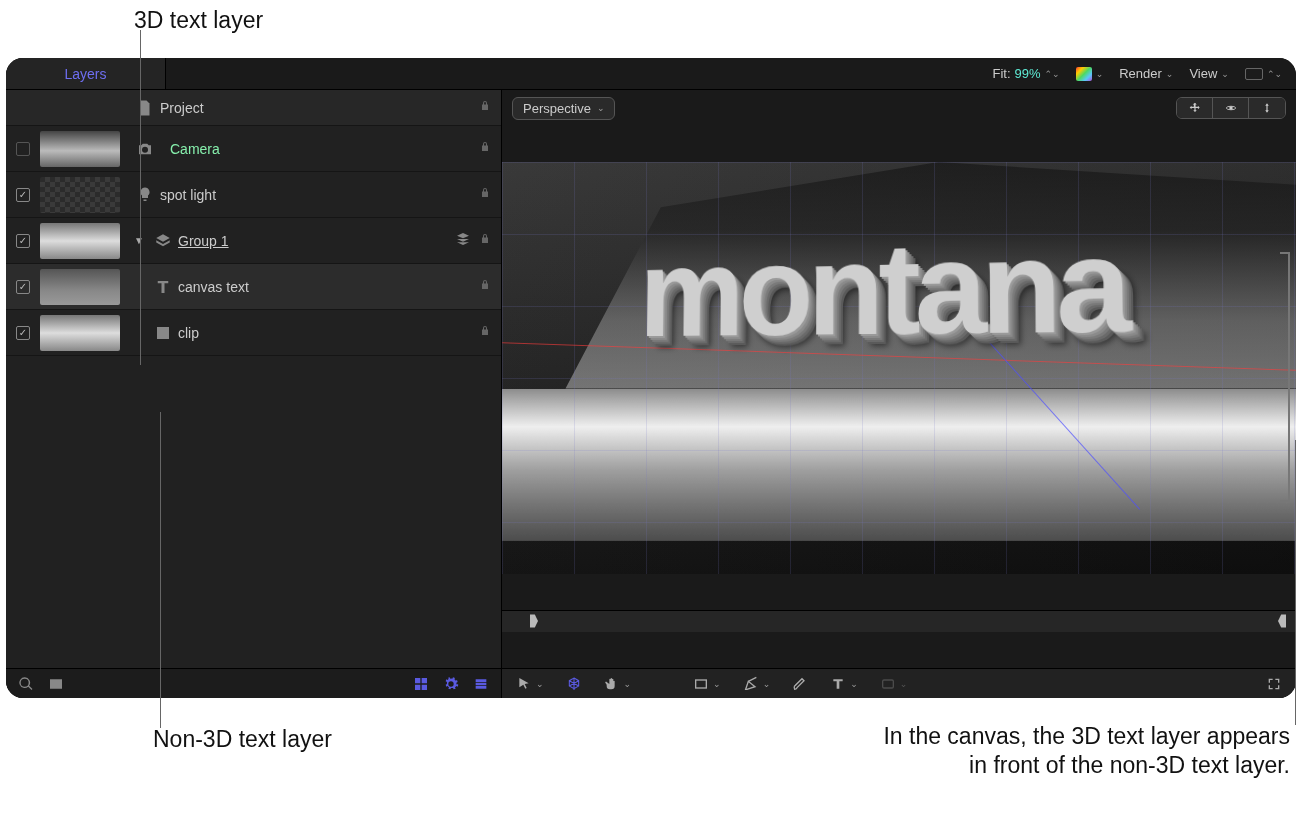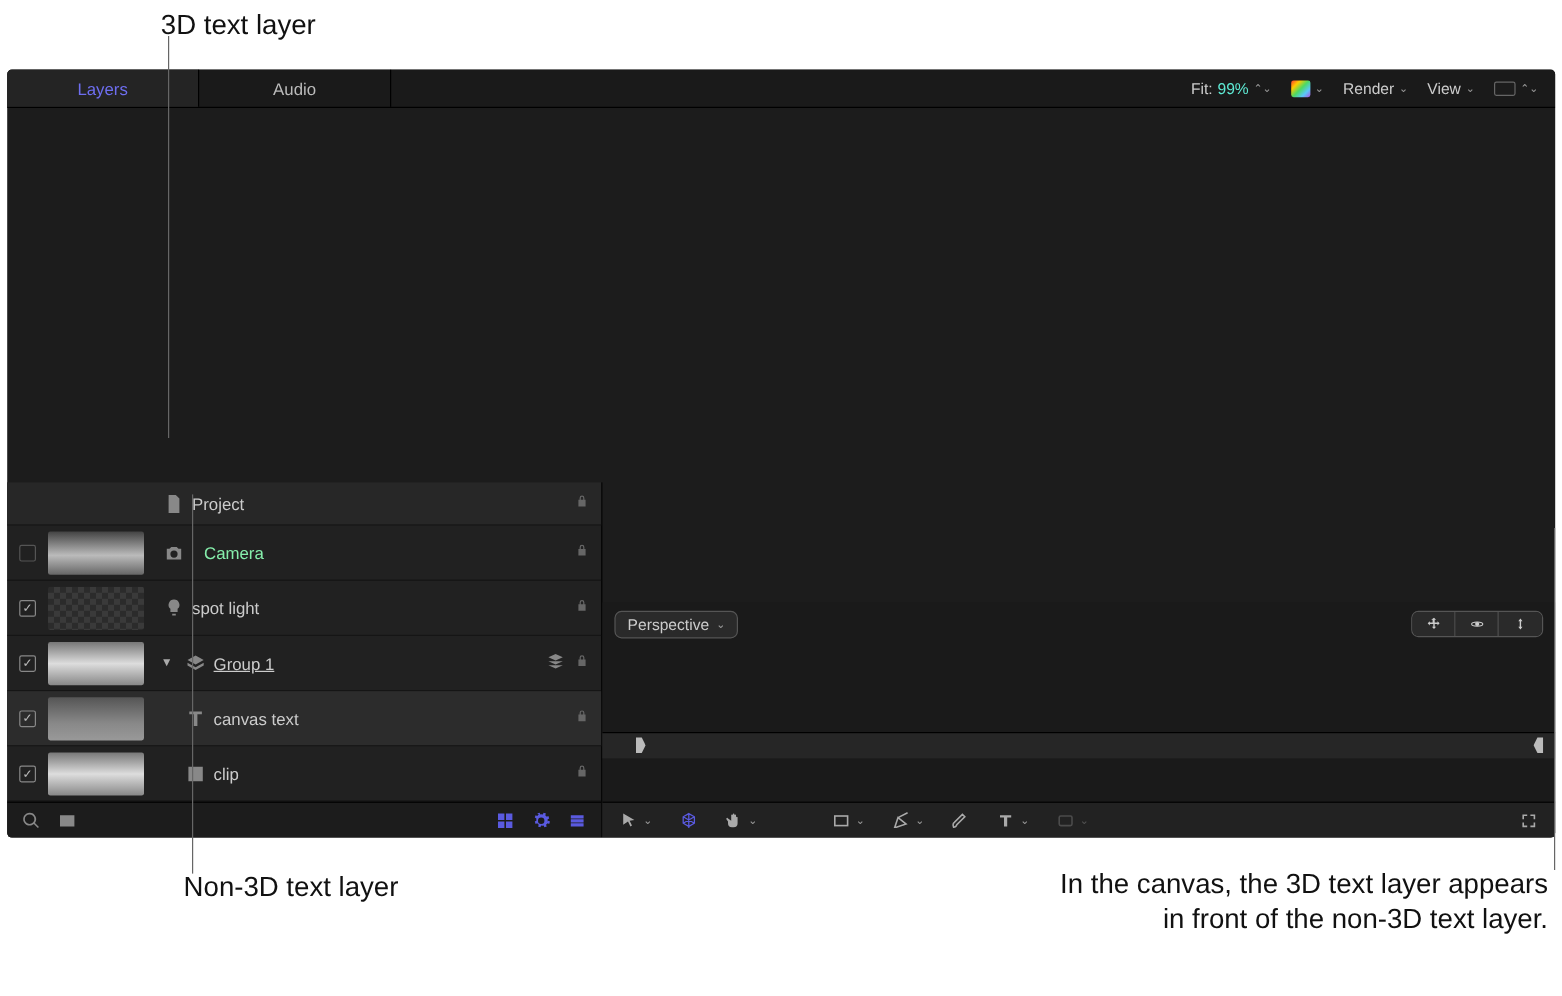--- a/index.html
+++ b/index.html
@@ -27,21 +27,21 @@
     pointer-events: none;
     z-index: 50;
   }
 
   
   .app {
     position: absolute;
     left: 6px; top: 58px;
     width: 1290px; height: 640px;
     background: #1c1c1c;
-    border-radius: 4px;
+    border-radius: 17px;
     overflow: hidden;
     display: flex;
     flex-direction: column;
     color: #ccc;
     font-size: 13px;
   }
 
   .top-tabs {
     height: 32px;
     display: flex;
@@ -80,21 +80,20 @@
     background: linear-gradient(135deg,#ff3b30,#ffcc00,#4cd964,#5ac8fa,#af52de);
   }
   .color-swatch {
     width: 18px; height: 12px; background: #1c1c1c; border:1px solid #666; border-radius:2px;
   }
 
   .app-body {
     flex: 1;
     display: flex;
     min-height: 0;
-    align-items: flex-end;
   }
 
   
   .sidebar {
     width: 496px;
     display: flex;
     flex-direction: column;
     background: #212121;
     border-right: 1px solid #000;
   }
@@ -294,21 +293,20 @@
 <div class="callout" style="left:153px; top:725px;">Non-3D text layer</div>
 <div class="callout-line" style="left:160px; top:412px; width:1px; height:316px;"></div>
 
 <div class="callout" style="right:12px; top:722px; width:430px; text-align:right;">In the canvas, the 3D text layer appears in front of the non-3D text layer.</div>
 <div class="callout-line" style="right:6px; top:440px; width:1px; height:285px;"></div>
 
 <div class="app">
 
   <div class="top-tabs">
     <div class="tab active">Layers</div>
-    <div class="tab">Audio</div>
 
     <div class="top-right">
       <div class="menuitem">
         <span>Fit:</span>
         <span class="dim">99%</span>
         <span class="chev">⌃⌄</span>
       </div>
       <div class="menuitem">
         <div class="rainbow-swatch"></div>
         <span class="chev">⌄</span>

